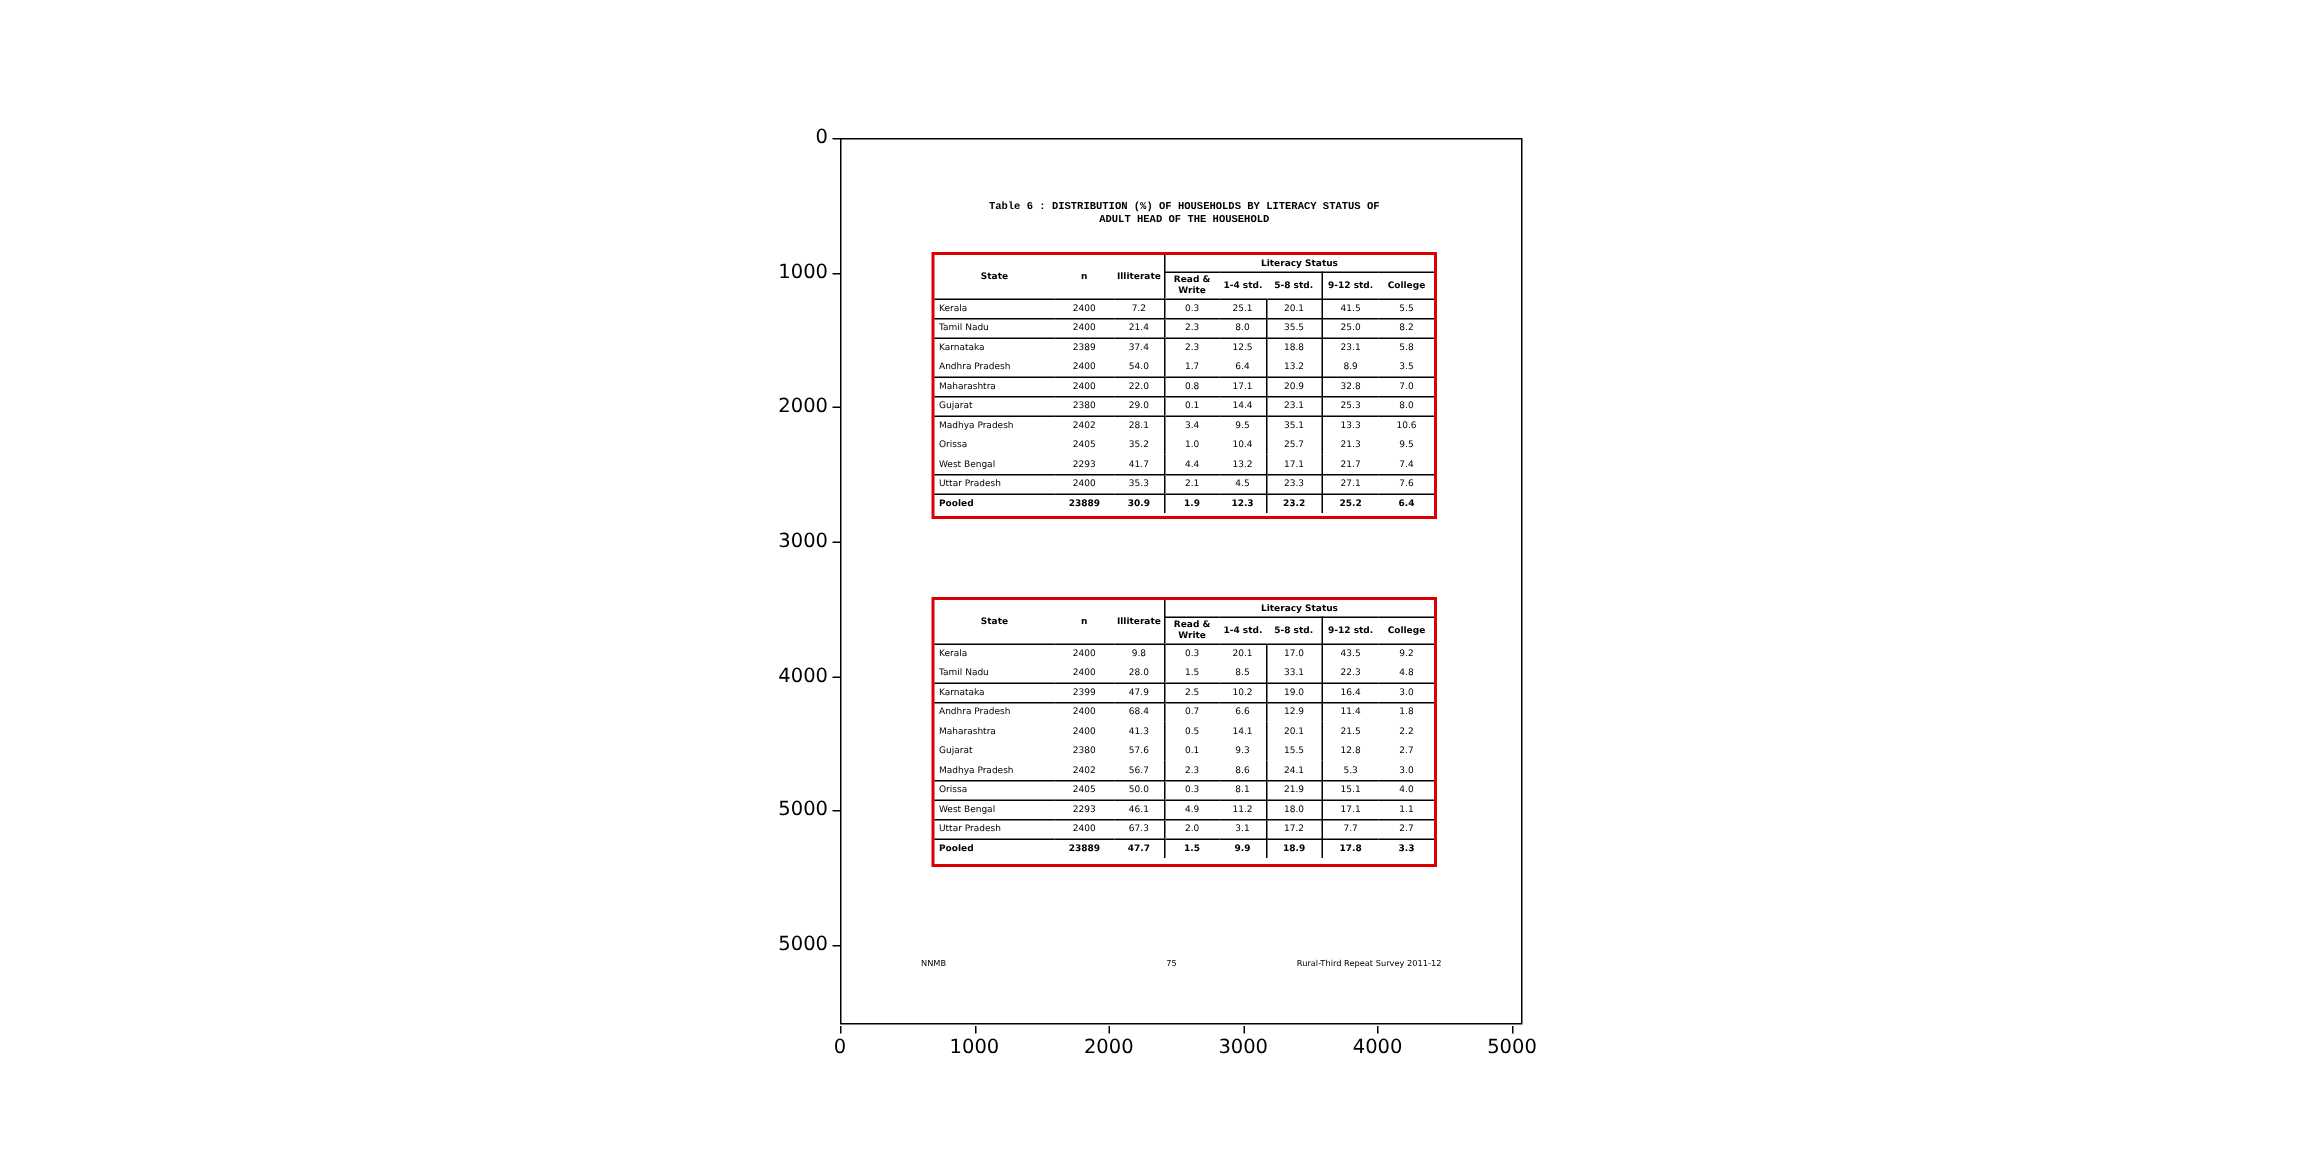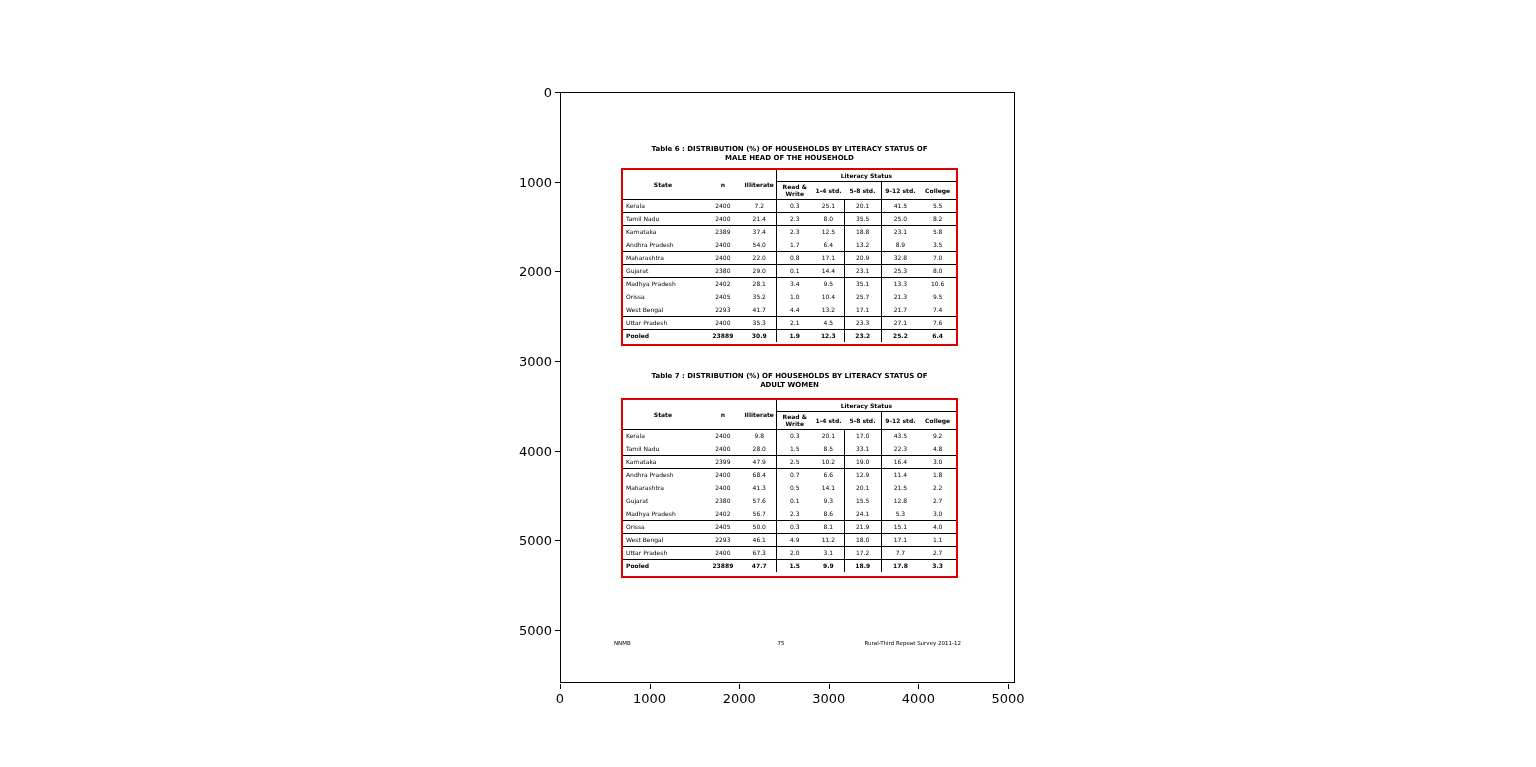--- a/index.html
+++ b/index.html
@@ -73,23 +73,23 @@
       <div class="xtick-label" style="left: 828.8px; top: 691px;">3000</div>
       <div class="xtick-mark" style="left: 828.8px; top: 684px;"></div>
       <div class="xtick-label" style="left: 918.4px; top: 691px;">4000</div>
       <div class="xtick-mark" style="left: 918.4px; top: 684px;"></div>
       <div class="xtick-label" style="left: 1008px; top: 691px;">5000</div>
       <div class="xtick-mark" style="left: 1008px; top: 684px;"></div>
     </div>
 
   <div class="plot-area">
 
-    <div class="doc-title" style="top:52px;">
+    <div class="doc-title" style="top:41px;font-family:Liberation Mono, monospace;">
       <div>Table 6 : DISTRIBUTION (%) OF HOUSEHOLDS BY LITERACY STATUS OF</div>
-      <div>MALE HEAD OF THE HOUSEHOLD</div>
+      <div>ADULT HEAD OF THE HOUSEHOLD</div>
     </div>
 
     <div class="rtable" style="top:75px; height:178px;">
         <table class="doc-table">
           <colgroup>
             <col style="width: 24%;">
             <col style="width: 12%;">
             <col style="width: 10%;">
             <col style="width: 11%;">
             <col style="width: 9.5%;">
@@ -220,24 +220,20 @@
               <td class="bl">1.9</td>
               <td class="br">12.3</td>
               <td class="br">23.2</td>
               <td>25.2</td>
               <td>6.4</td>
             </tr>
           </tbody>
         </table>
       </div>
 
-    <div class="doc-title" style="top:279px;">
-      <div>Table 7 : DISTRIBUTION (%) OF HOUSEHOLDS BY LITERACY STATUS OF</div>
-      <div>ADULT WOMEN</div>
-    </div>
 
     <div class="rtable" style="top:305px; height:180px;">
         <table class="doc-table">
           <colgroup>
             <col style="width: 24%;">
             <col style="width: 12%;">
             <col style="width: 10%;">
             <col style="width: 11%;">
             <col style="width: 9.5%;">
             <col style="width: 11%;">

